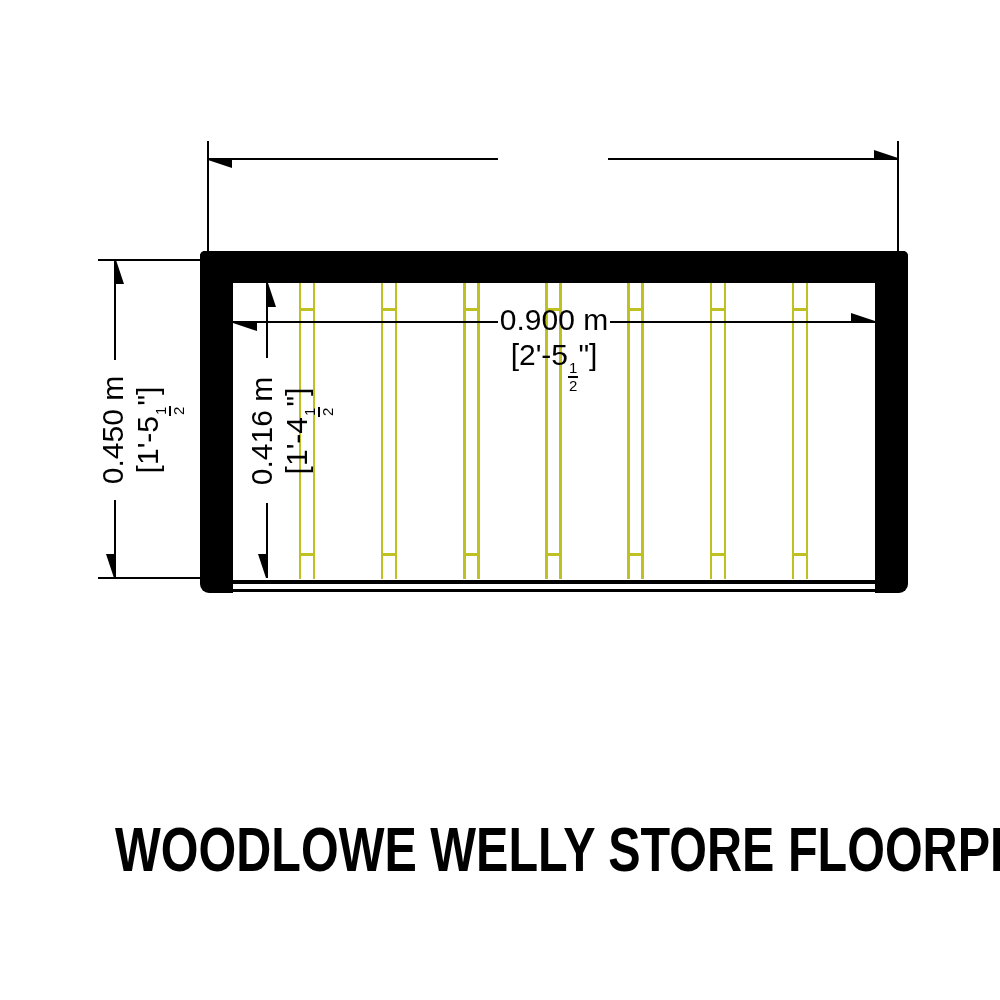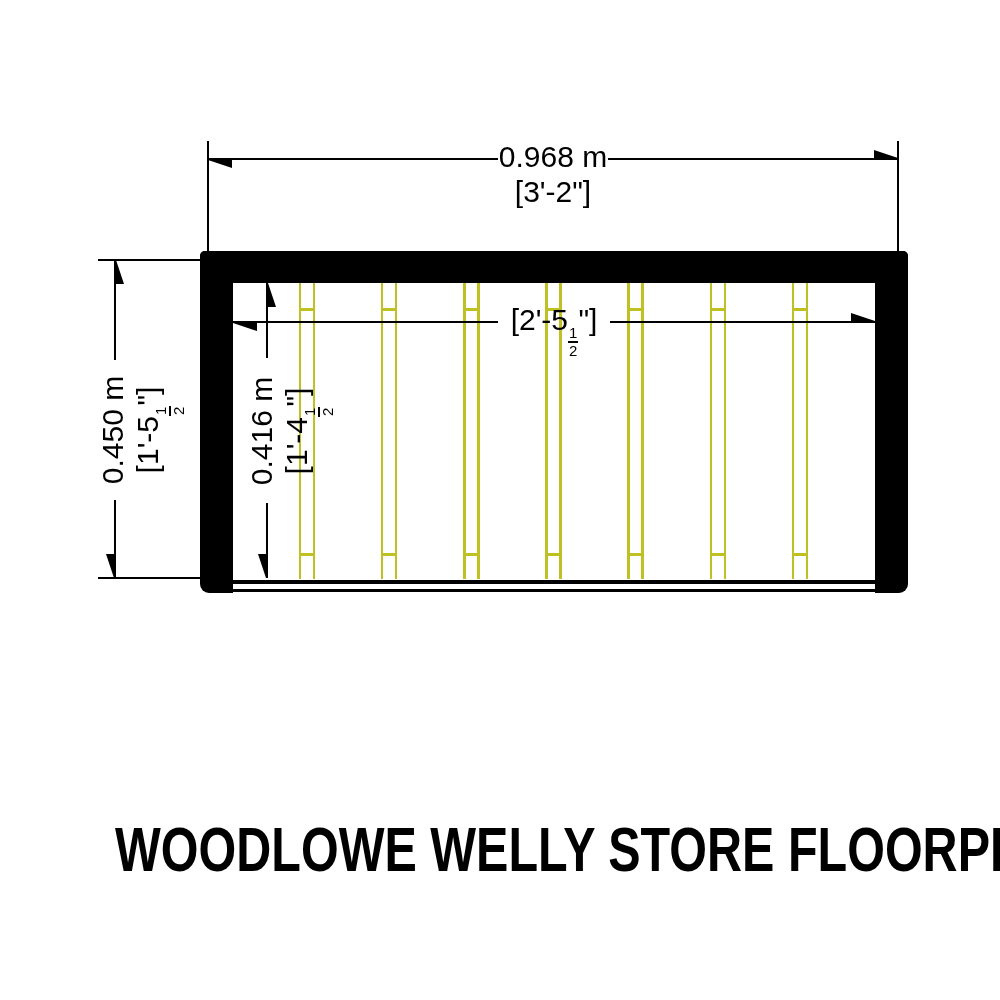--- a/index.html
+++ b/index.html
@@ -98,24 +98,20 @@
         <i class="jt" style="top:270px"></i>
       </div>
     </div>
 
   <div class="ln" style="left:207px;top:141px;width:2px;height:110px"></div>
   <div class="ln" style="left:897px;top:141px;width:2px;height:110px"></div>
   <div class="ln" style="left:208px;top:158px;width:290px;height:2px"></div>
   <div class="ln" style="left:608px;top:158px;width:290px;height:2px"></div>
   <div class="ar ar-l" style="left:208px;top:160px"></div>
   <div class="ar ar-r" style="left:874px;top:150px"></div>
-  <div class="dimlabel" style="left:403px;top:139px;width:300px">
-    <div class="metric">0.968 m</div>
-    <div class="imperial"><span>[3'-2"]</span><span class="frac"></span><span></span></div>
-  </div>
 
   <div class="ln" style="left:98px;top:259px;width:102px;height:2px"></div>
   <div class="ln" style="left:98px;top:577px;width:102px;height:2px"></div>
   <div class="ln" style="left:114px;top:260px;width:2px;height:100px"></div>
   <div class="ln" style="left:114px;top:500px;width:2px;height:78px"></div>
   <div class="ar ar-u" style="left:116px;top:260px"></div>
   <div class="ar ar-d" style="left:106px;top:554px"></div>
   <div class="dimlabel vdim" style="left:30px;top:395px">
     <div class="metric">0.450 m</div>
     <div class="imperial"><span>[1'-5</span><span class="frac">
@@ -134,20 +130,21 @@
           <span class="fnum">1</span>
           <span class="fden">2</span>
         </span><span>"]</span></div>
   </div>
 
   <div class="ln" style="left:233px;top:321px;width:265px;height:2px"></div>
   <div class="ln" style="left:610px;top:321px;width:265px;height:2px"></div>
   <div class="ar ar-l" style="left:233px;top:323px"></div>
   <div class="ar ar-r" style="left:851px;top:313px"></div>
   <div class="dimlabel" style="left:404px;top:302px;width:300px">
+    <div class="metric">0.900 m</div>
     <div class="imperial"><span>[2'-5</span><span class="frac">
           <span class="fnum">1</span>
           <span class="fden">2</span>
         </span><span>"]</span></div>
   </div>
 
   <div class="title">WOODLOWE WELLY STORE FLOORPLAN</div>
 
 </div>
 

